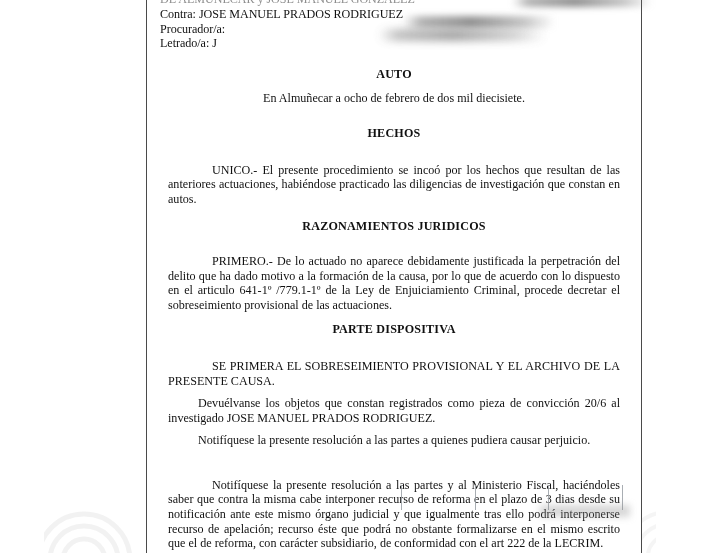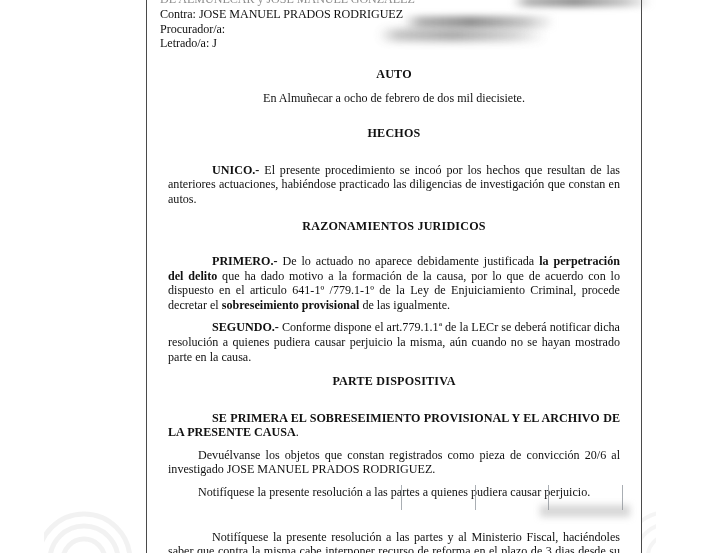--- a/index.html
+++ b/index.html
@@ -85,21 +85,21 @@
   
   p.para {
     margin: 8px;
     text-align: justify;
     text-justify: inter-word;
     text-indent: 44px;
     hyphens: none;
   }
   p.para.noindent { text-indent: 0; }
   p.para.small-indent { text-indent: 30px; }
-  b { font-weight: bold; }
+  b { font-weight: normal; }
 
   .sp-2 { height: 2px; }
   .sp-5 { height: 5px; }
   .sp-12 { height: 12px; }
   .sp-14 { height: 14px; }
   .sp-16 { height: 16px; }
 
   
   .stamp-tick {
     position: absolute;
@@ -191,23 +191,22 @@
     <p class="para"><b>UNICO.-</b><span> El presente procedimiento se incoó por los hechos que resultan de las anteriores actuaciones, habiéndose practicado las diligencias de investigación que constan en autos.</span></p>
 
     <div class="sp-5"></div>
 
     <div class="heading">
       <span>RAZONAMIENTOS JURIDICOS</span>
     </div>
 
     <div class="sp-12"></div>
 
-    <p class="para"><b>PRIMERO.-</b><span> De lo actuado no aparece debidamente justificada </span><b>la perpetración del delito</b><span> que ha dado motivo a la formación de la causa, por lo que de acuerdo con lo dispuesto en el articulo 641-1º /779.1-1º de la Ley de Enjuiciamiento Criminal, procede decretar el </span><b>sobreseimiento provisional</b><span> de las igualmente.</span></p>
-
-    <p class="para"><b>SEGUNDO.-</b><span> Conforme dispone el art.779.1.1ª de la LECr se deberá notificar dicha resolución a quienes pudiera causar perjuicio la misma, aún cuando no se hayan mostrado parte en la causa.</span></p>
+    <p class="para"><b>PRIMERO.-</b><span> De lo actuado no aparece debidamente justificada </span><b>la perpetración del delito</b><span> que ha dado motivo a la formación de la causa, por lo que de acuerdo con lo dispuesto en el articulo 641-1º /779.1-1º de la Ley de Enjuiciamiento Criminal, procede decretar el </span><b>sobreseimiento provisional</b><span> de las actuaciones.</span></p>
+
 
     <div class="sp-2"></div>
 
     <div class="heading">
       <span>PARTE DISPOSITIVA</span>
     </div>
 
     <div class="sp-14"></div>
 
     <p class="para"><b>SE PRIMERA EL SOBRESEIMIENTO PROVISIONAL Y EL ARCHIVO DE LA PRESENTE CAUSA</b><span>.</span></p>

